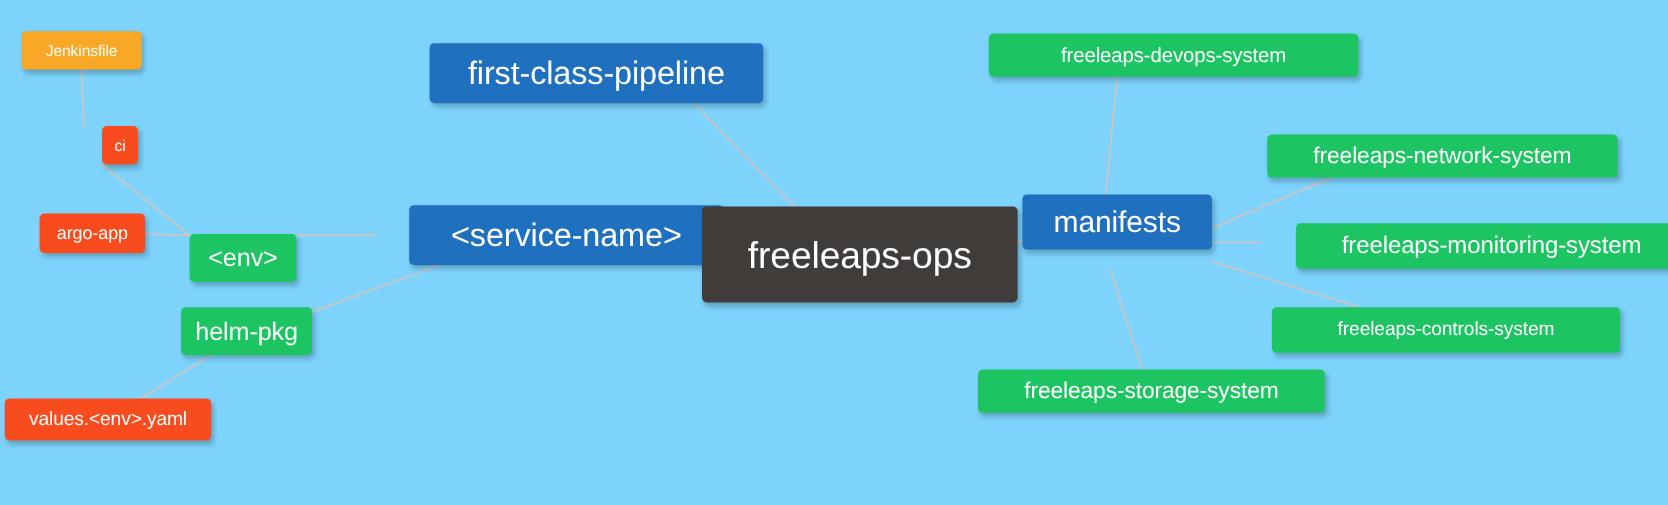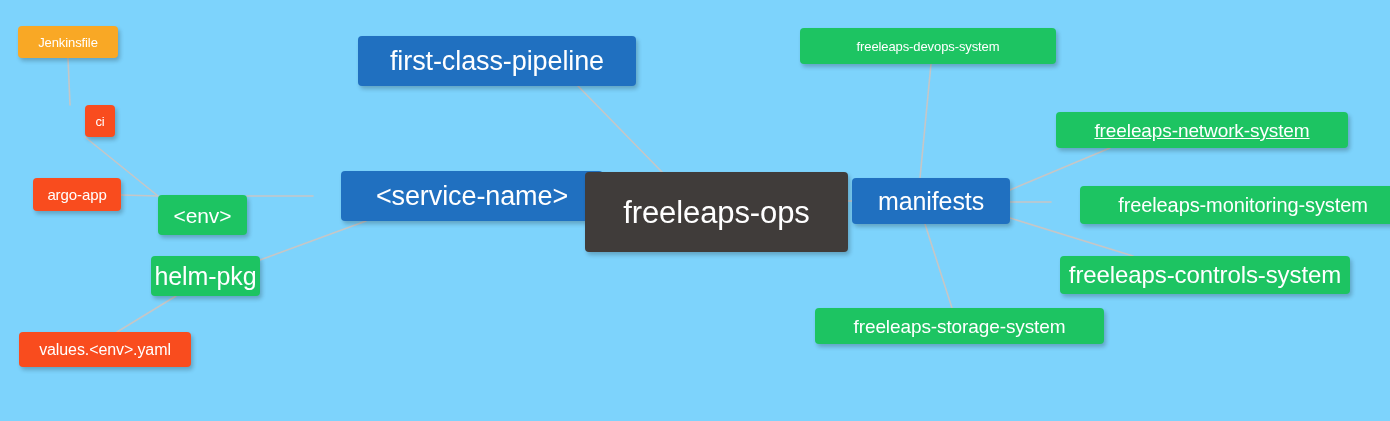--- a/index.html
+++ b/index.html
@@ -74,47 +74,47 @@
       </div>
       <div class="node" style="left: 55px; top: 105px; width: 30px; height: 32px; background: rgb(249, 76, 30); font-size: 13px; margin-left: 30px;">
         <span class="label">ci</span>
       </div>
       <div class="node" style="left: 33px; top: 178px; width: 88px; height: 33px; background: rgb(249, 76, 30); font-size: 15px; align-items: center;">
         <span class="label">argo-app</span>
       </div>
       <div class="node" style="left: 158px; top: 176px; width: 89px; height: 40px; background: rgb(29, 196, 98); font-size: 21px; margin-top: 19px;">
         <span class="label">&lt;env&gt;</span>
       </div>
-      <div class="node" style="left: 151px; top: 256px; width: 109px; height: 40px; background: rgb(29, 196, 98); font-size: 25px;">
+      <div class="node" style="left: 151px; top: 256px; width: 109px; height: 40px; background: rgb(29, 196, 98); font-size: 21px;">
         <span class="label">helm-pkg</span>
       </div>
-      <div class="node" style="left: 19px; top: 332px; width: 172px; height: 35px; background: rgb(249, 76, 30); font-size: 16px;">
+      <div class="node" style="left: 4px; top: 332px; width: 172px; height: 35px; background: rgb(249, 76, 30); font-size: 16px;">
         <span class="label">values.&lt;env&gt;.yaml</span>
       </div>
       <div class="node" style="left: 314px; top: 36px; width: 278px; height: 50px; background: rgb(32, 112, 192); font-size: 27px; margin-left: 44px;">
         <span class="label">first-class-pipeline</span>
       </div>
       <div class="node" style="left: 313px; top: 171px; width: 262px; height: 50px; background: rgb(32, 112, 192); font-size: 27px; margin-left: 28px;">
         <span class="label">&lt;service-name&gt;</span>
       </div>
       <div class="node" style="left: 585px; top: 172px; width: 263px; height: 80px; background: rgb(64, 60, 58); font-size: 31px;">
         <span class="label">freeleaps-ops</span>
       </div>
-      <div class="node" style="left: 852px; top: 178px; width: 158px; height: 46px; background: rgb(32, 112, 192); font-size: 25px;">
+      <div class="node" style="left: 852px; top: 162px; width: 158px; height: 46px; background: rgb(32, 112, 192); font-size: 25px;">
         <span class="label">manifests</span>
       </div>
-      <div class="node" style="left: 800px; top: 28px; width: 256px; height: 36px; background: rgb(29, 196, 98); font-size: 13px;">
+      <div class="node" style="left: 824px; top: 28px; width: 308px; height: 36px; background: rgb(29, 196, 98); font-size: 17px;">
         <span class="label">freeleaps-devops-system</span>
       </div>
-      <div class="node" style="left: 1056px; top: 112px; width: 292px; height: 36px; background: rgb(29, 196, 98); font-size: 19px; text-decoration: underline;">
+      <div class="node" style="left: 1056px; top: 112px; width: 292px; height: 36px; background: rgb(29, 196, 98); font-size: 19px;">
         <span class="label">freeleaps-network-system</span>
       </div>
       <div class="node" style="left: 1080px; top: 186px; width: 326px; height: 38px; background: rgb(29, 196, 98); font-size: 20px;">
         <span class="label">freeleaps-monitoring-system</span>
       </div>
-      <div class="node" style="left: 1060px; top: 256px; width: 290px; height: 38px; background: rgb(29, 196, 98); font-size: 24px;">
+      <div class="node" style="left: 1060px; top: 256px; width: 290px; height: 38px; background: rgb(29, 196, 98); font-size: 16px;">
         <span class="label">freeleaps-controls-system</span>
       </div>
       <div class="node" style="left: 815px; top: 308px; width: 289px; height: 36px; background: rgb(29, 196, 98); font-size: 19px;">
         <span class="label">freeleaps-storage-system</span>
       </div>
     </div>
 </div>
 
 </body></html>

